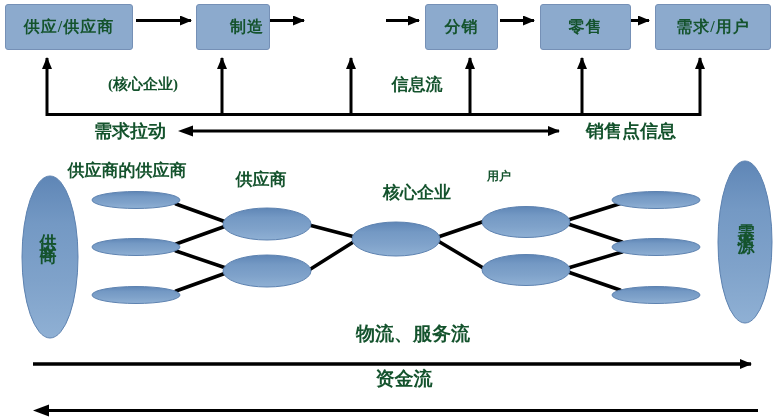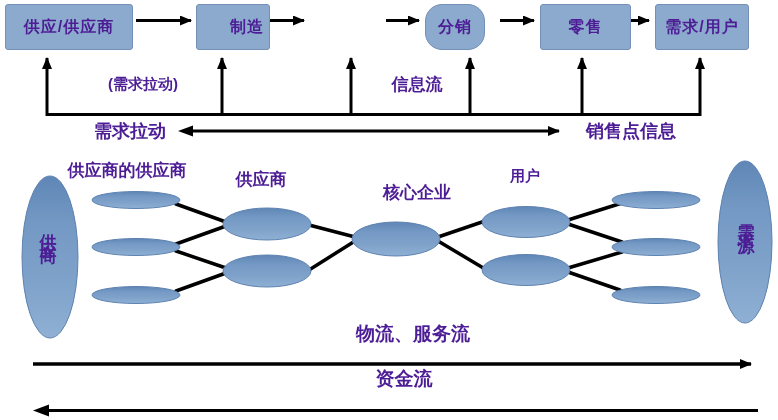--- a/index.html
+++ b/index.html
@@ -1,18 +1,18 @@
 <!DOCTYPE html>
 <html><head>
 <meta charset="utf-8">
 <style>
   html,body{margin:0;padding:0;background:#ffffff;}
   #stage{
     position:relative;width:778px;height:420px;background:#ffffff;overflow:hidden;
-    font-family:Liberation Sans, sans-serif;color:#4c1d95;
+    font-family:Liberation Serif, serif;color:#14532d;
   }
   #diagram-svg{position:absolute;left:0;top:0;}
   .flow-box{
     position:absolute;top:4px;height:46px;box-sizing:border-box;
     background:#8caacd;border:1px solid #7590b6;border-radius:3px;
     display:flex;align-items:center;justify-content:center;
     font-weight:bold;font-size:16px;letter-spacing:1px;
   }
   .lbl{position:absolute;white-space:nowrap;font-weight:bold;transform:translate(-50%,-50%);}
   .v-label{
@@ -100,33 +100,33 @@
     </g>
 
     <g>
       <line x1="48" y1="410.5" x2="758" y2="410.5" stroke="#000" stroke-width="3"></line>
       <polygon points="33,410.5 49,404.5 49,416.5" fill="#000"></polygon>
     </g>
   </svg>
 
   <div class="flow-box" style="left:5px;width:128px;">供应/供应商</div>
   <div class="flow-box" style="left:196px;width:74px;padding-left:28px;">制造</div>
-  <div class="flow-box" style="left:425px;width:60px;border-radius:17px;">分销</div>
+  <div class="flow-box" style="left:425px;width:73px;">分销</div>
   <div class="flow-box" style="left:540px;width:91px;">零售</div>
-  <div class="flow-box" style="left:655px;width:94px;">需求/用户</div>
+  <div class="flow-box" style="left:655px;width:116px;">需求/用户</div>
 
-  <div class="lbl" style="left:143px;top:84px;font-size:15px;">(需求拉动)</div>
+  <div class="lbl" style="left:143px;top:84px;font-size:15px;">(核心企业)</div>
   <div class="lbl" style="left:417px;top:84px;font-size:17px;">信息流</div>
   <div class="lbl" style="left:130px;top:131px;font-size:18px;">需求拉动</div>
   <div class="lbl" style="left:631px;top:131px;font-size:18px;">销售点信息</div>
 
   <div class="lbl" style="left:127px;top:170px;font-size:17px;">供应商的供应商</div>
   <div class="lbl" style="left:261px;top:179px;font-size:17px;">供应商</div>
   <div class="lbl" style="left:405px;top:192px;font-size:17px;margin-left:12px;">核心企业</div>
-  <div class="lbl" style="left:525px;top:176px;font-size:15px;">用户</div>
+  <div class="lbl" style="left:499px;top:176px;font-size:12px;">用户</div>
 
   <div class="v-label" style="left:48px;top:230px;">供应商</div>
   <div class="v-label" style="left:746px;top:220px;">需求源</div>
 
   <div class="lbl" style="left:404px;top:379px;font-size:19px;">资金流</div>
   <div class="lbl" style="left:413px;top:334px;font-size:19px;">物流、服务流</div>
 
 </div>
 
 </body></html>

